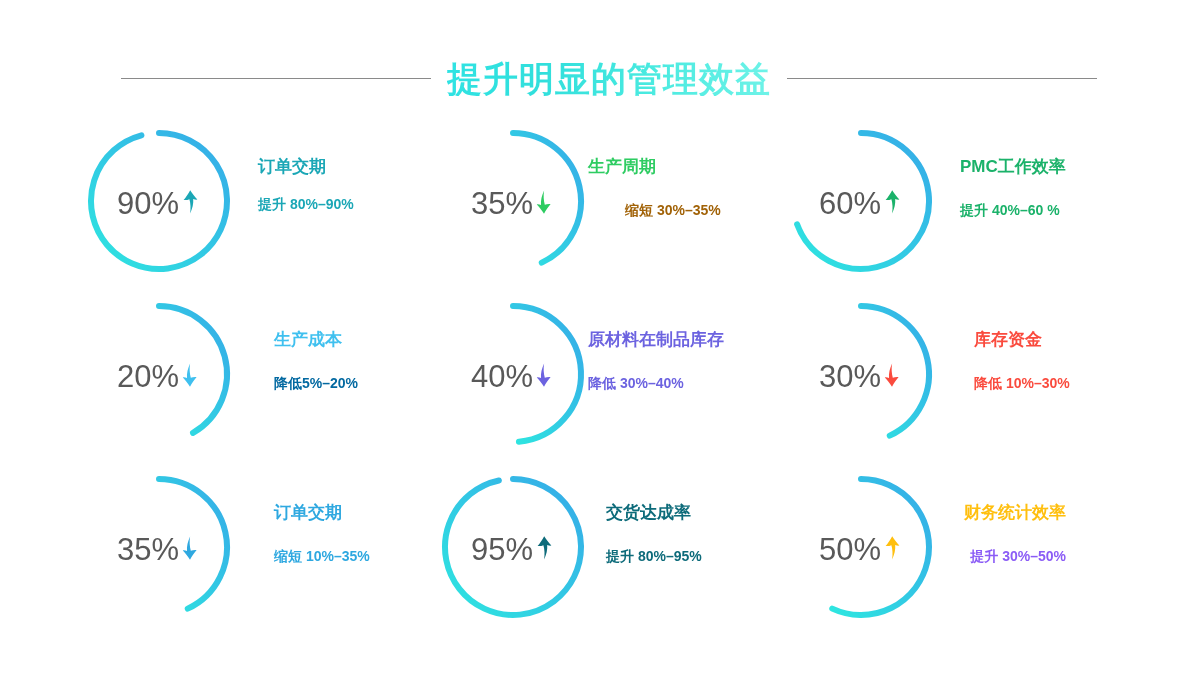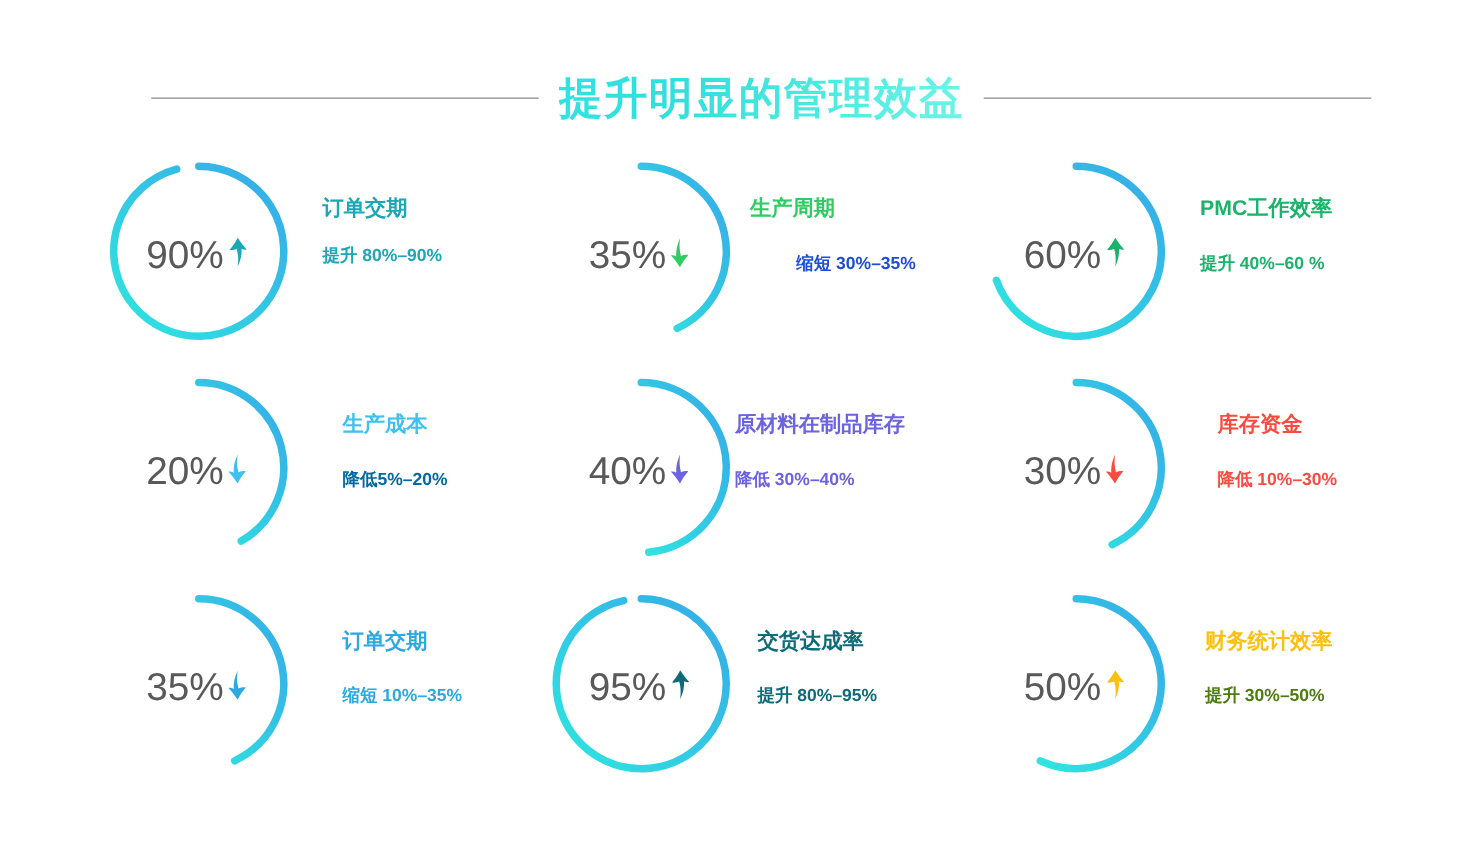--- a/index.html
+++ b/index.html
@@ -120,21 +120,21 @@
   .sub {
     margin-top: 26px;
     font-size: 14px;
     font-weight: bold;
     white-space: nowrap;
     line-height: 1.1;
   }
 
   
   .card.c0 .txt { margin-left: 24px; }
-  .card.c1 .txt { margin-left: 12px; }
+  .card.c1 .txt { margin-left: 0; }
   .card.c2 .txt { margin-left: 24px; }
   .card.c3 .txt { margin-left: 40px; }
   .card.c4 .txt { margin-left: 0px; }
   .card.c5 .txt { margin-left: 38px; }
   .card.c6 .txt { margin-left: 40px; }
   .card.c7 .txt { margin-left: 18px; }
   .card.c8 .txt { margin-left: 28px; }
 
   .card.c1 .ring-wrap,
   .card.c4 .ring-wrap,
@@ -189,21 +189,21 @@
         </svg>
         <div class="ring-center">
           <div class="pct" style="color: rgb(89, 89, 89);">35%</div>
           <svg class="arrow" viewBox="0 0 22 26">
             <path d="M11.0 24.8 C 8.6 20.8, 5.8 17.6, 3.8 15.4 C 5.0 15.1, 6.6 15.4, 8.0 16.1 C 7.6 11.4, 8.8 6.4, 11.1 1.6 C 10.3 6.6, 10.6 11.4, 11.8 15.8 C 13.6 15.0, 15.6 14.7, 17.6 15.0 C 15.3 17.7, 13.0 21.0, 11.0 24.8 Z" fill="#2ECC62"></path>
           </svg>
         </div>
       </div>
       <div class="txt">
         <div class="lbl" style="color: rgb(46, 204, 98);">生产周期</div>
-        <div class="sub" style="color: #1d4ed8; padding-left: 37px;">缩短 30%–35%</div>
+        <div class="sub" style="color: #a16207; padding-left: 37px;">缩短 30%–35%</div>
       </div>
     </div>
     <div class="card c2">
       <div class="ring-wrap">
         <svg class="ring-svg" viewBox="0 0 150 150">
           <defs>
             <linearGradient id="g2" x1="1" y1="0" x2="0" y2="1">
               <stop offset="0%" stop-color="#36A9E8"></stop>
               <stop offset="100%" stop-color="#2EE6E0"></stop>
             </linearGradient>
@@ -350,16 +350,16 @@
         </svg>
         <div class="ring-center">
           <div class="pct" style="color: rgb(89, 89, 89);">50%</div>
           <svg class="arrow" viewBox="0 0 22 26">
             <path d="M11.2 1.2 C 13.6 5.2, 16.4 8.4, 18.4 10.6 C 17.2 10.9, 15.6 10.6, 14.2 9.9 C 14.6 14.6, 13.4 19.6, 11.1 24.4 C 11.9 19.4, 11.6 14.6, 10.4 10.2 C 8.6 11.0, 6.6 11.3, 4.6 11.0 C 6.9 8.3, 9.2 5.0, 11.2 1.2 Z" fill="#FFBF0E"></path>
           </svg>
         </div>
       </div>
       <div class="txt">
         <div class="lbl" style="color: rgb(255, 191, 14);">财务统计效率</div>
-        <div class="sub" style="color: #4d7c0f;">提升 30%–50%</div>
+        <div class="sub" style="color: #8b5cf6; text-align: right;">提升 30%–50%</div>
       </div>
     </div>
   </div>
 
 </body></html>

